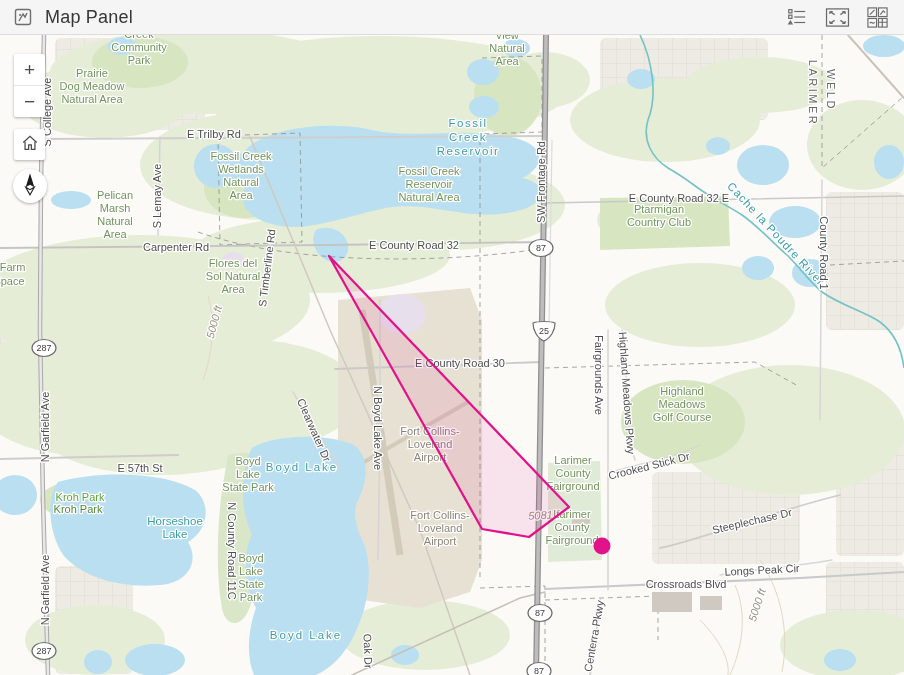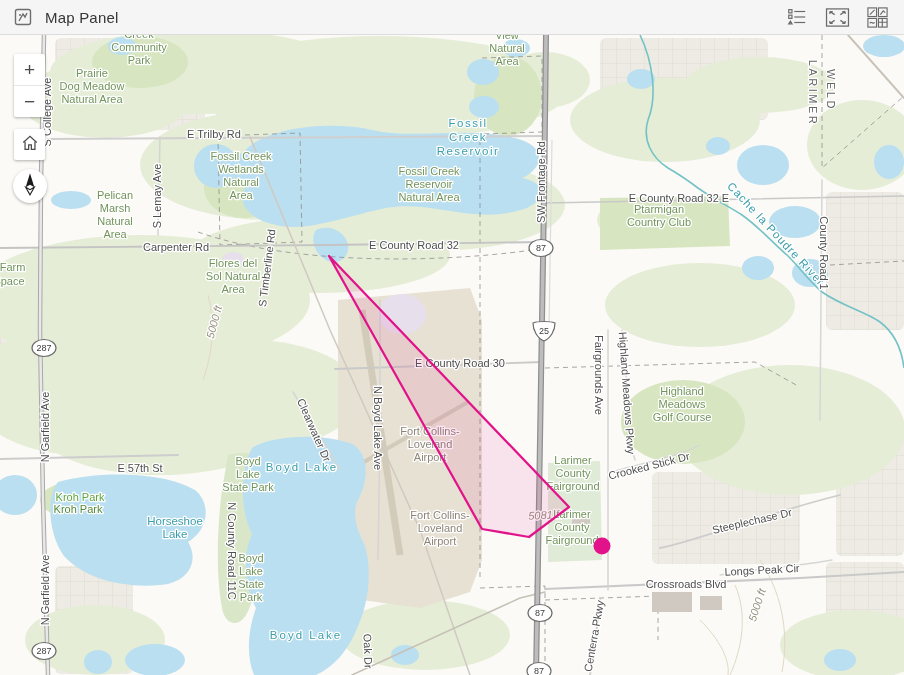--- a/index.html
+++ b/index.html
@@ -2,21 +2,21 @@
 <html><head>
 <meta charset="utf-8">
 <style>
   html,body{margin:0;padding:0;width:904px;height:675px;overflow:hidden;background:#fff;
     font-family:"Liberation Sans",sans-serif;}
   #app{position:relative;width:904px;height:675px;}
   
   #header{position:absolute;left:0;top:0;width:904px;height:35px;background:#f5f5f5;
     border-bottom:1px solid #dcdcdc;display:flex;align-items:center;box-sizing:border-box;}
   #header .h-icon{width:20px;height:20px;margin-left:13px;color:#6e6e6e;}
-  #header .title{margin-left:12px;font-size:15px;color:#363636;letter-spacing:.2px;}
+  #header .title{margin-left:12px;font-size:18px;color:#363636;letter-spacing:.2px;}
   #header .spacer{flex:1;}
   #header .tool{width:26px;height:26px;margin-right:14px;color:#6a6a6a;display:flex;
     align-items:center;justify-content:center;cursor:pointer;}
   
   #map{position:absolute;left:0;top:35px;width:904px;height:640px;background:#fbfaf6;}
   
   .widget{position:absolute;background:#fff;border-radius:2px;
     box-shadow:0 1px 3px rgba(0,0,0,.3);}
   #zoombox{left:14px;top:19px;width:31px;height:63px;}
   #zoombox .zbtn{width:31px;height:31px;display:flex;align-items:center;justify-content:center;

